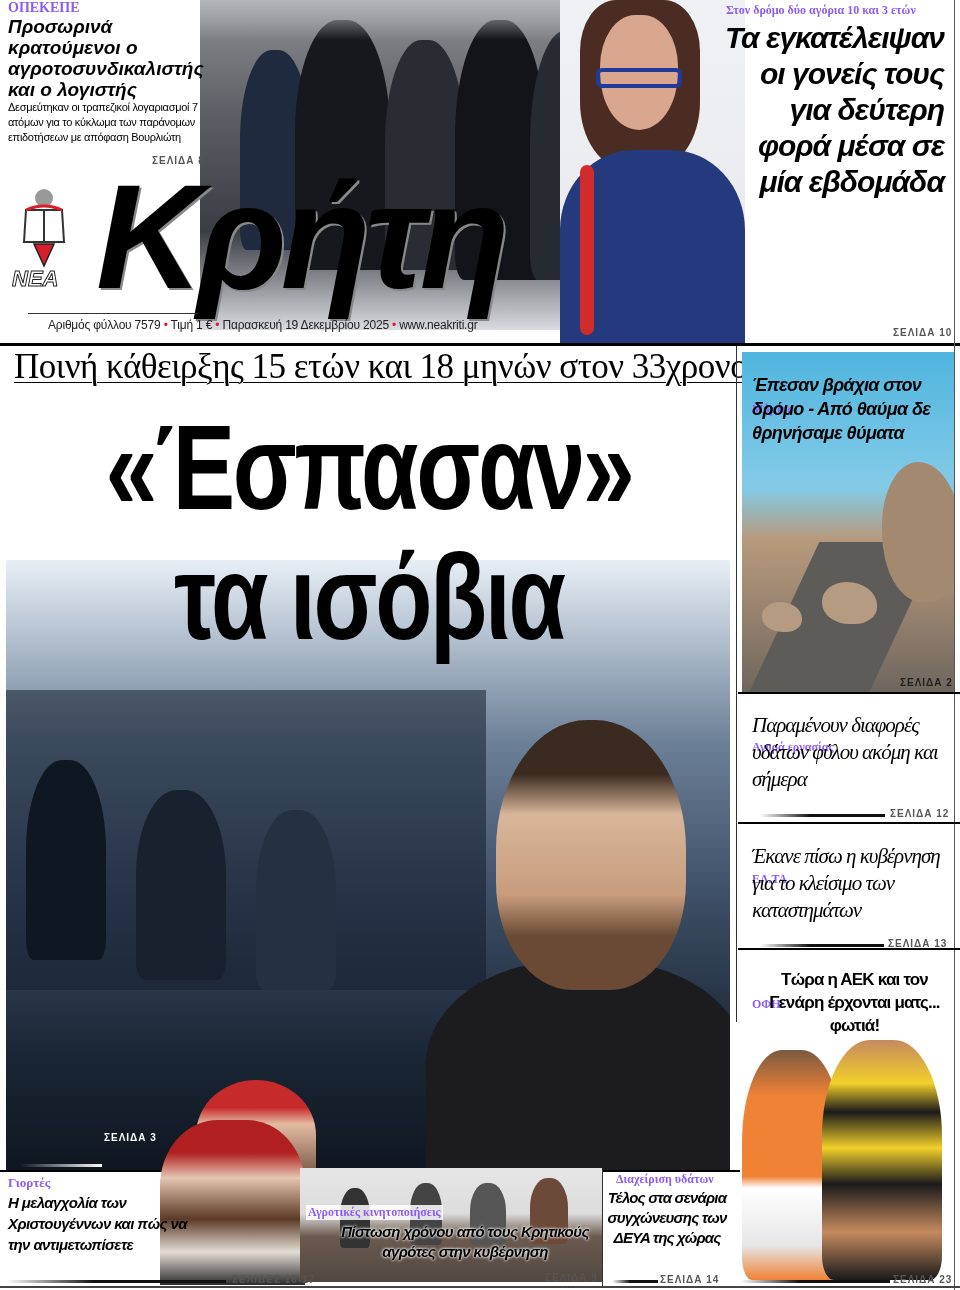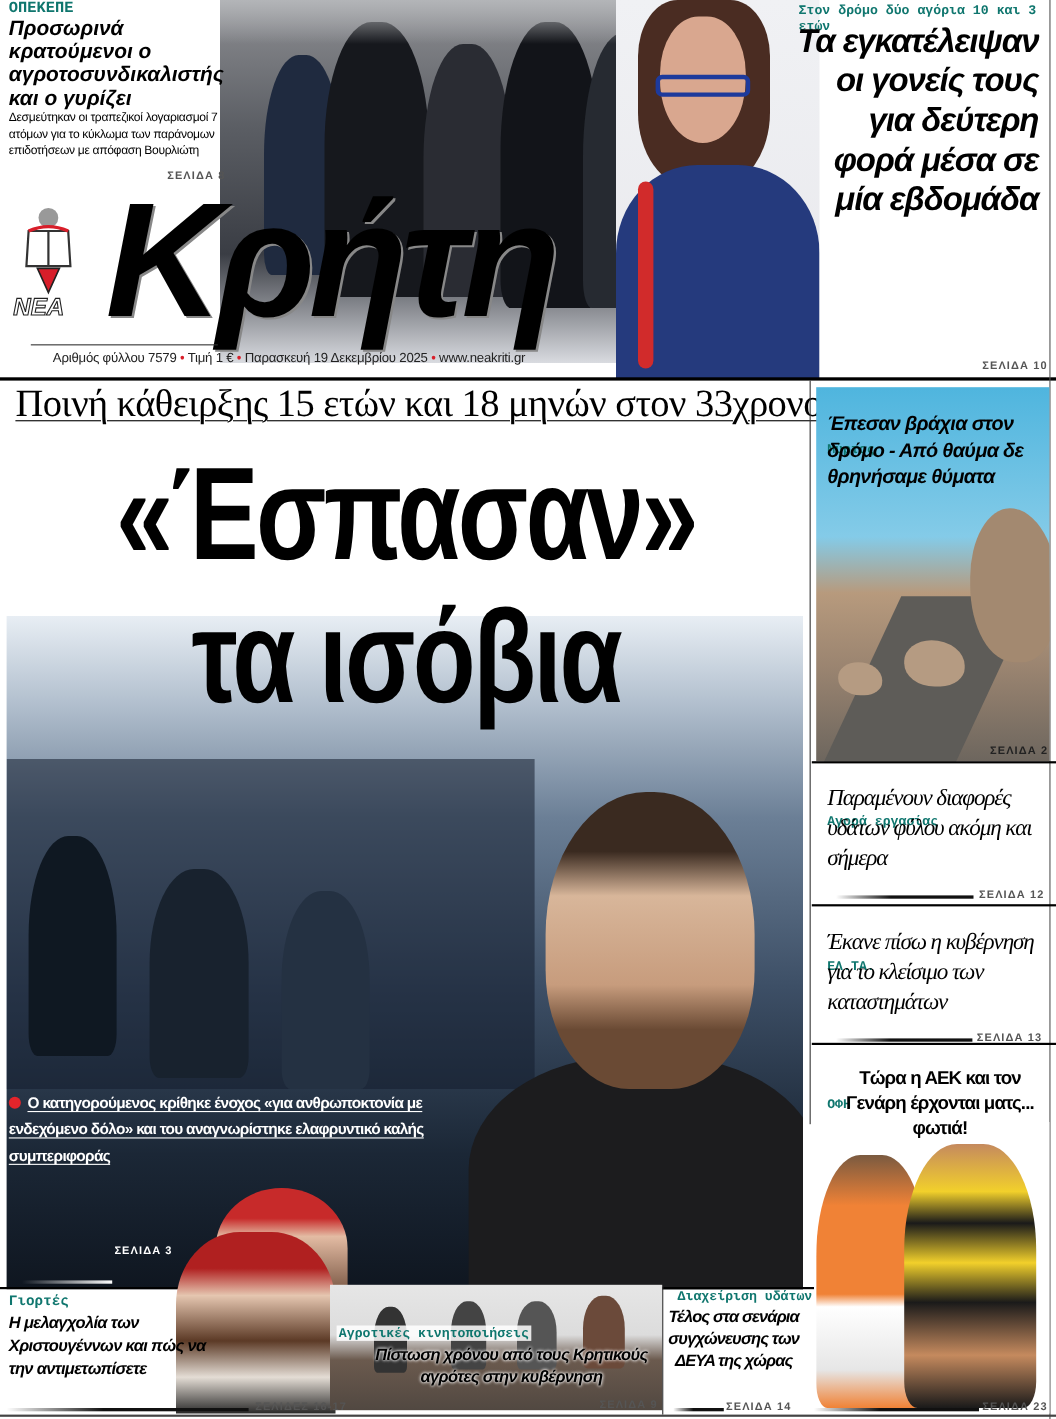--- a/index.html
+++ b/index.html
@@ -1,21 +1,21 @@
 <!DOCTYPE html>
 <html><head>
 <meta charset="utf-8">
 <style>
   * { box-sizing: border-box; margin: 0; padding: 0; }
   html, body { width: 960px; height: 1290px; overflow: hidden; background: #fff; }
   body { position: relative; font-family: "Liberation Sans", sans-serif; color: #000; }
 
   .abs { position: absolute; }
   .red { color: #d81e2a; }
-  .kicker { font-family: Liberation Mono, monospace; font-weight: bold; color: #0f766e; }
+  .kicker { font-family: Liberation Serif, serif; font-weight: bold; color: #8b5cf6; }
   .serif { font-family: "Liberation Serif", serif; }
   .page-ref { font-family: "Liberation Sans", sans-serif; font-weight: bold; font-size: 10px; color: #555; letter-spacing: 1px; }
 
   
   .top-photo {
     left: 200px; top: 0; width: 445px; height: 330px;
     background:
       radial-gradient(ellipse at 40% 20%, rgba(255,255,255,0.0), rgba(255,255,255,0)),
       linear-gradient(180deg, #8e8f93 0%, #5b5e64 35%, #3a3d44 70%, #d9dbe0 100%);
     overflow: hidden;
@@ -135,21 +135,21 @@
 
 <div class="abs doctor">
   <div class="doc-hair"></div>
   <div class="doc-face"></div>
   <div class="doc-glasses"></div>
   <div class="doc-body"></div>
   <div class="steth"></div>
 </div>
 
 <div class="abs kicker t-top-left-kicker">ΟΠΕΚΕΠΕ</div>
-<div class="abs t-top-left-title">Προσωρινά κρατούμενοι ο αγροτοσυνδικαλιστής και ο γυρίζει</div>
+<div class="abs t-top-left-title">Προσωρινά κρατούμενοι ο αγροτοσυνδικαλιστής και ο λογιστής</div>
 <div class="abs t-top-left-sub">Δεσμεύτηκαν οι τραπεζικοί λογαριασμοί 7 ατόμων για το κύκλωμα των παράνομων επιδοτήσεων με απόφαση Βουρλιώτη</div>
 <div class="abs page-ref t-top-left-page">ΣΕΛΙΔΑ 8</div>
 
 <div class="abs logo-nea">
   <svg width="84" height="110" viewBox="0 0 84 110">
     <circle cx="32" cy="12" r="9" fill="#999"></circle>
     <path d="M14 24 L50 24 L52 56 L12 56 Z" fill="#fff" stroke="#333" stroke-width="2"></path>
     <line x1="32" y1="24" x2="32" y2="56" stroke="#333" stroke-width="2"></line>
     <path d="M14 24 Q32 16 50 24" fill="none" stroke="#d81e2a" stroke-width="3"></path>
     <path d="M22 58 L42 58 L32 80 Z" fill="#d81e2a" stroke="#222" stroke-width="1.5"></path>
@@ -186,23 +186,20 @@
   <div class="girl"></div>
 </div>
 
 <div class="abs serif subheadline">Ποινή κάθειρξης 15 ετών και 18 μηνών στον 33χρονο</div>
 <div class="abs headline">
   <div>«Έσπασαν»</div>
   <div>τα ισόβια</div>
 </div>
 
 <div class="abs bullets">
-  <div class="line">
-    <span class="bullet-dot"></span><span>Ο κατηγορούμενος κρίθηκε ένοχος «για ανθρωποκτονία με ενδεχόμενο δόλο» και του αναγνωρίστηκε ελαφρυντικό καλής συμπεριφοράς</span>
-  </div>
 </div>
 <div class="page-line" style="left:20px;top:1164px;width:82px;background:linear-gradient(90deg,rgba(255,255,255,0),#fff);"></div>
 <div class="abs page-ref main-page">ΣΕΛΙΔΑ 3</div>
 
 <div class="vrule" style="left:736px;top:346px;height:676px;width:1px;"></div>
 
 <div class="abs rocks-photo">
   <div class="road"></div>
   <div class="rock-boulder" style="left:80px;top:230px;width:55px;height:42px;"></div>
   <div class="rock-boulder" style="left:20px;top:250px;width:40px;height:30px;"></div>

